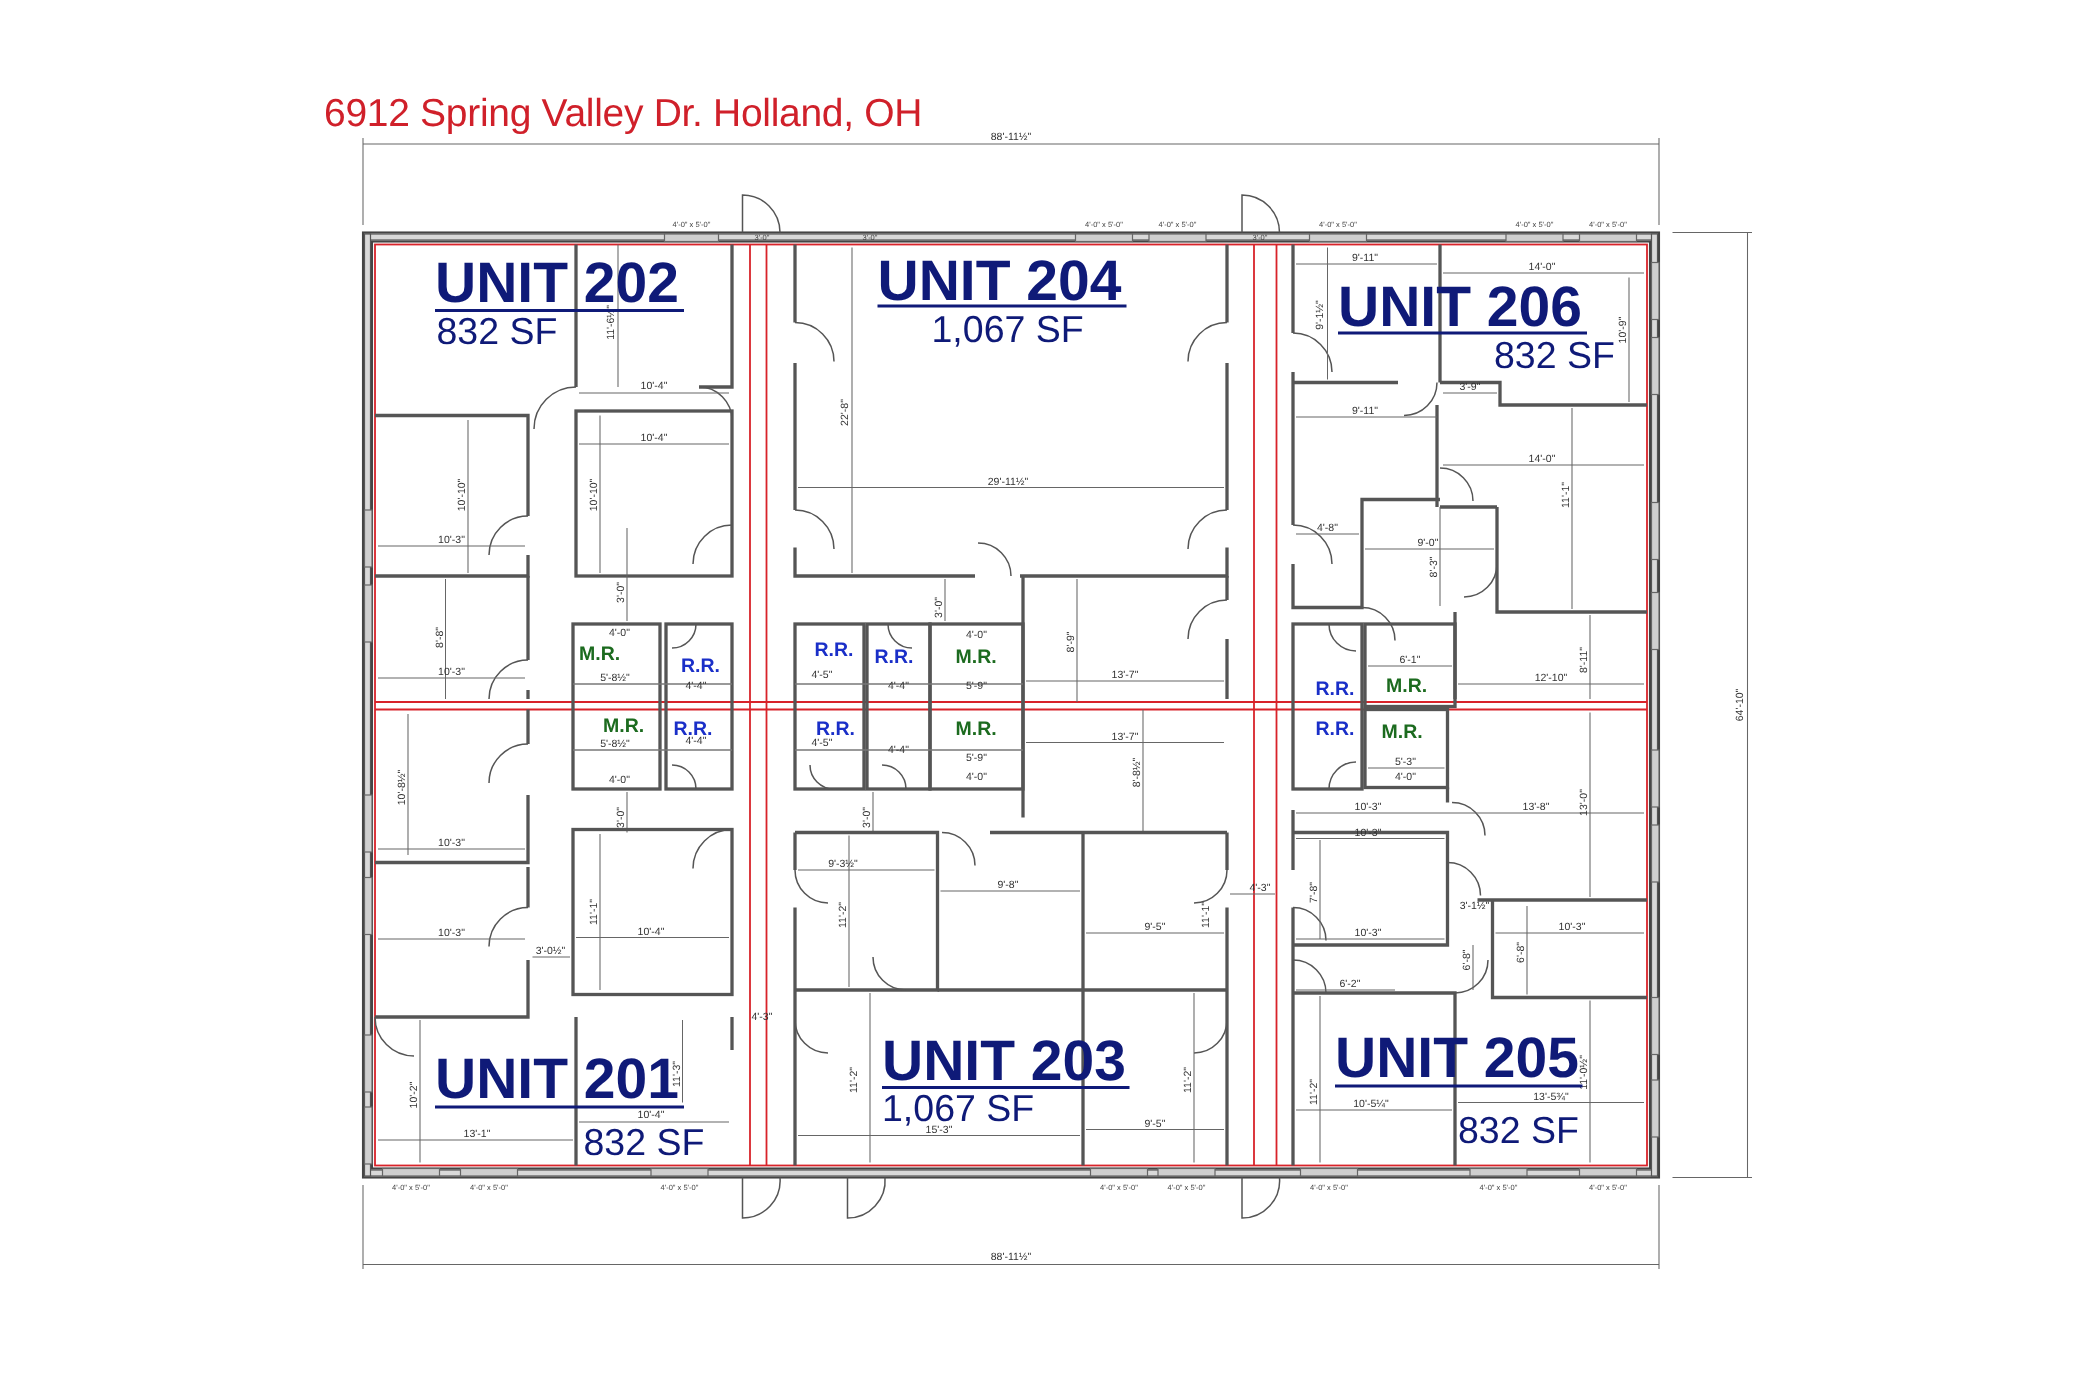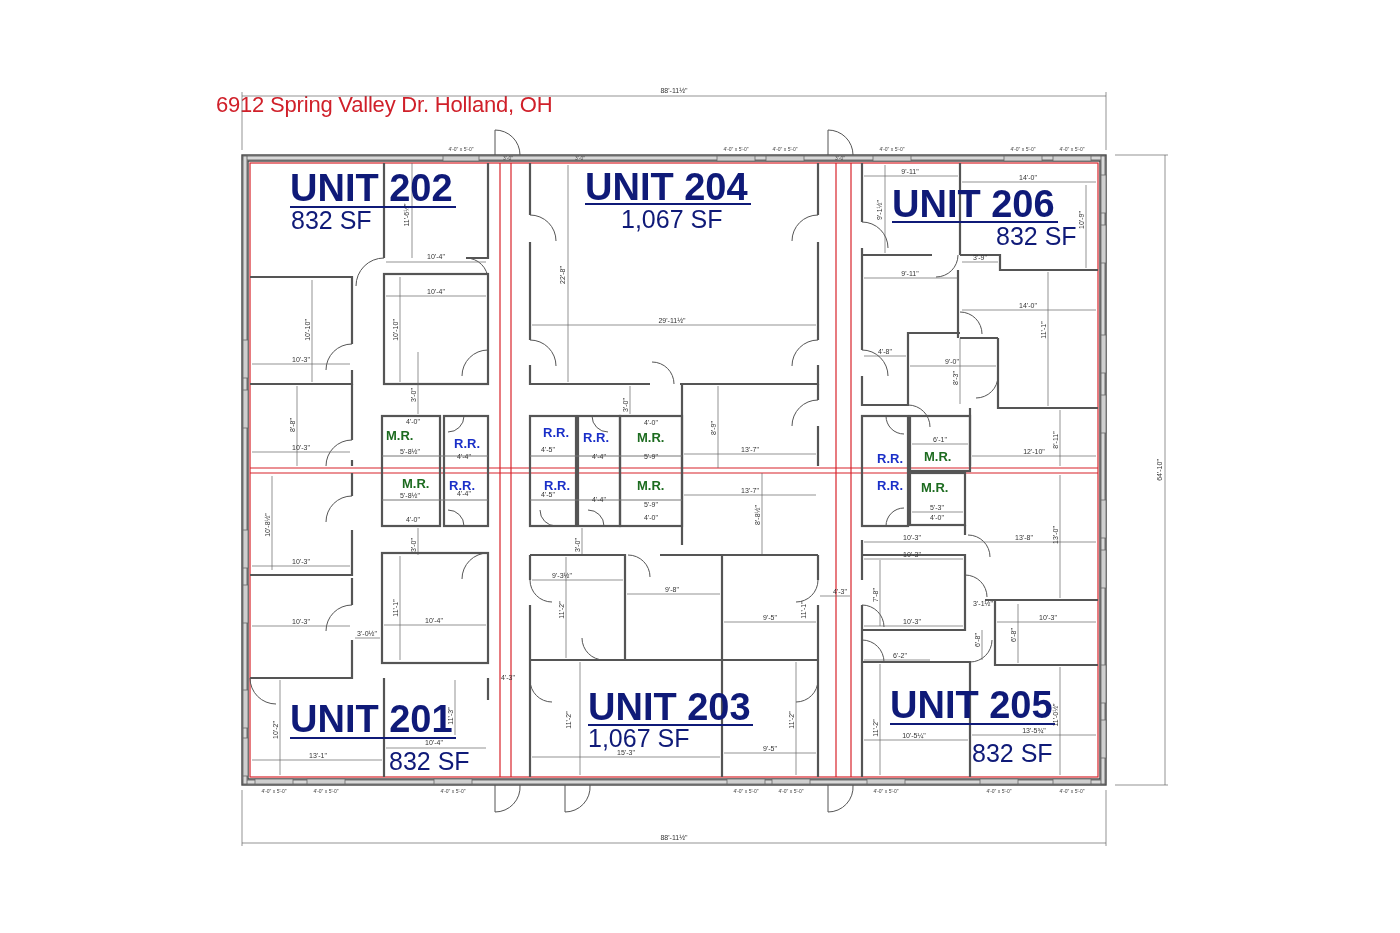--- a/index.html
+++ b/index.html
@@ -1,19 +1,19 @@
 <!DOCTYPE html>
 <html><head>
 <meta charset="utf-8">
 <style>
   html, body { margin: 0; padding: 0; background: #ffffff; }
   body { width: 1400px; height: 933px; position: relative; overflow: hidden;
          font-family: "Liberation Sans", sans-serif; }
-  .title { position: absolute; left: 216px; top: 60px; font-size: 22px;
-           color: #d0202a; font-family: "Liberation Sans", sans-serif; letter-spacing: -0.2px; margin-top: 32px; }
+  .title { position: absolute; left: 216px; top: 60px; font-size: 26px;
+           color: #d0202a; font-family: "Liberation Sans", sans-serif; letter-spacing: -0.2px; }
   svg { position: absolute; left: 0; top: 0; }
   .wall { fill: none; stroke: #555; stroke-width: 2.2; }
   .wall2 { fill: none; stroke: #777; stroke-width: 1; }
   .ext { fill: none; stroke: #444; stroke-width: 1.4; }
   .ext-hatch { fill: #d9d9d9; stroke: #555; stroke-width: 0.8; }
   .redline { stroke: #d8232a; stroke-width: 1.2; fill: none; }
   .dim { stroke: #666; stroke-width: 0.7; fill: none; }
   .door { fill: none; stroke: #555; stroke-width: 1; }
   .win { fill: #cfcfcf; stroke: #666; stroke-width: 0.8; }
   .unit-title { font-family: "Liberation Sans", sans-serif; font-weight: bold; font-size: 38px; fill: #0f1a78; }

